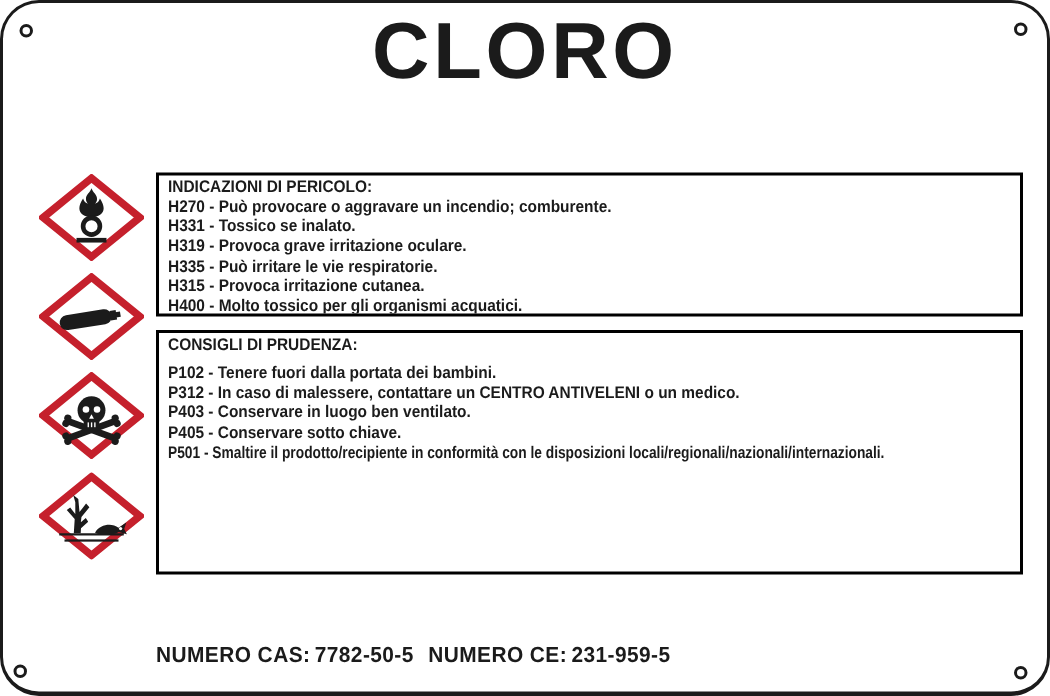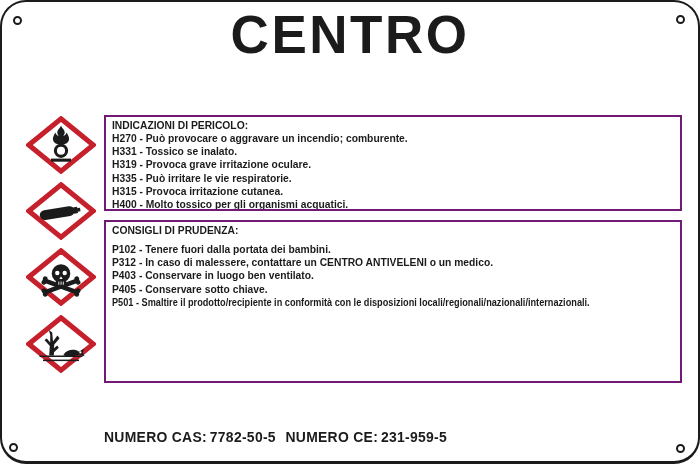--- a/index.html
+++ b/index.html
@@ -11,21 +11,21 @@
         background:#ffffff;box-sizing:border-box;}
   .hole.tl{left:13px;top:16px;}
   .hole.tr{left:676px;top:15px;}
   .hole.bl{left:9px;top:443px;}
   .hole.br{left:676px;top:444px;}
   .title{position:absolute;left:0;right:0;top:8px;text-align:center;
          font-size:53px;font-weight:bold;letter-spacing:2.5px;line-height:1.0;}
   .picto-col{position:absolute;left:26px;top:116px;width:70px;}
   .picto{position:absolute;left:0;width:70px;height:58px;}
   .p0{top:0;}  .p1{top:66px;}  .p2{top:132px;}  .p3{top:199px;}
-  .txtbox{position:absolute;left:104px;width:578px;border:2px solid #701a75;
+  .txtbox{position:absolute;left:104px;width:578px;border:2px solid #000000;
           box-sizing:border-box;padding:2px 6px 0 6px;overflow:hidden;}
   .hazard-box{top:115px;height:96px;}
   .precaution-box{top:220px;height:163px;}
   .heading,.stmt{font-size:11.2px;font-weight:bold;line-height:13.15px;white-space:nowrap;
                  transform:scaleX(0.92);transform-origin:0 50%;}
   .precaution-box .heading{margin-bottom:6px;}
   .precaution-box .stmt:last-child{transform:scaleX(0.82);}
   .footer{position:absolute;left:104px;top:429px;font-size:14.5px;font-weight:bold;
           letter-spacing:0.3px;white-space:nowrap;transform:scaleX(0.96);transform-origin:0 50%;}
   .footer .sep{display:inline-block;width:10px;}
@@ -35,21 +35,21 @@
 <body>
 
 <div id="stage">
   <div class="plate"></div>
 
   <div class="hole tl"></div>
   <div class="hole tr"></div>
   <div class="hole bl"></div>
   <div class="hole br"></div>
 
-  <div class="title">CENTRO</div>
+  <div class="title">CLORO</div>
 
   <div class="picto-col">
 
     <svg class="picto p0" viewBox="0 0 70 58" title="comburente">
       <path d="M35 2.8 L67.2 29 L35 55.2 L2.8 29 Z" fill="#ffffff" stroke="#c5202c" stroke-width="5"></path>
       <path fill="#1b1b1b" d="M35 9.5 c1 2.9 3.7 4.2 3.7 7.1 c0 1.4 -0.6 2.5 -1.5 3.2 c1.7 -0.3 3 -1.6 3.4 -3.4 c1.5 2.3 2.5 4.6 2.5 6.4 c0 3.7 -3.5 6 -8.1 6 c-4.6 0 -8.1 -2.3 -8.1 -6 c0 -1.8 1 -4.1 2.5 -6.4 c0.4 1.8 1.7 3.1 3.4 3.4 c-0.9 -0.7 -1.5 -1.8 -1.5 -3.2 c0 -2.9 2.7 -4.2 3.7 -7.1 z"></path>
       <circle cx="35" cy="34.8" r="5.6" fill="none" stroke="#1b1b1b" stroke-width="3.1"></circle>
       <rect x="25" y="42.6" width="20" height="3.1" fill="#1b1b1b"></rect>
     </svg>
 

